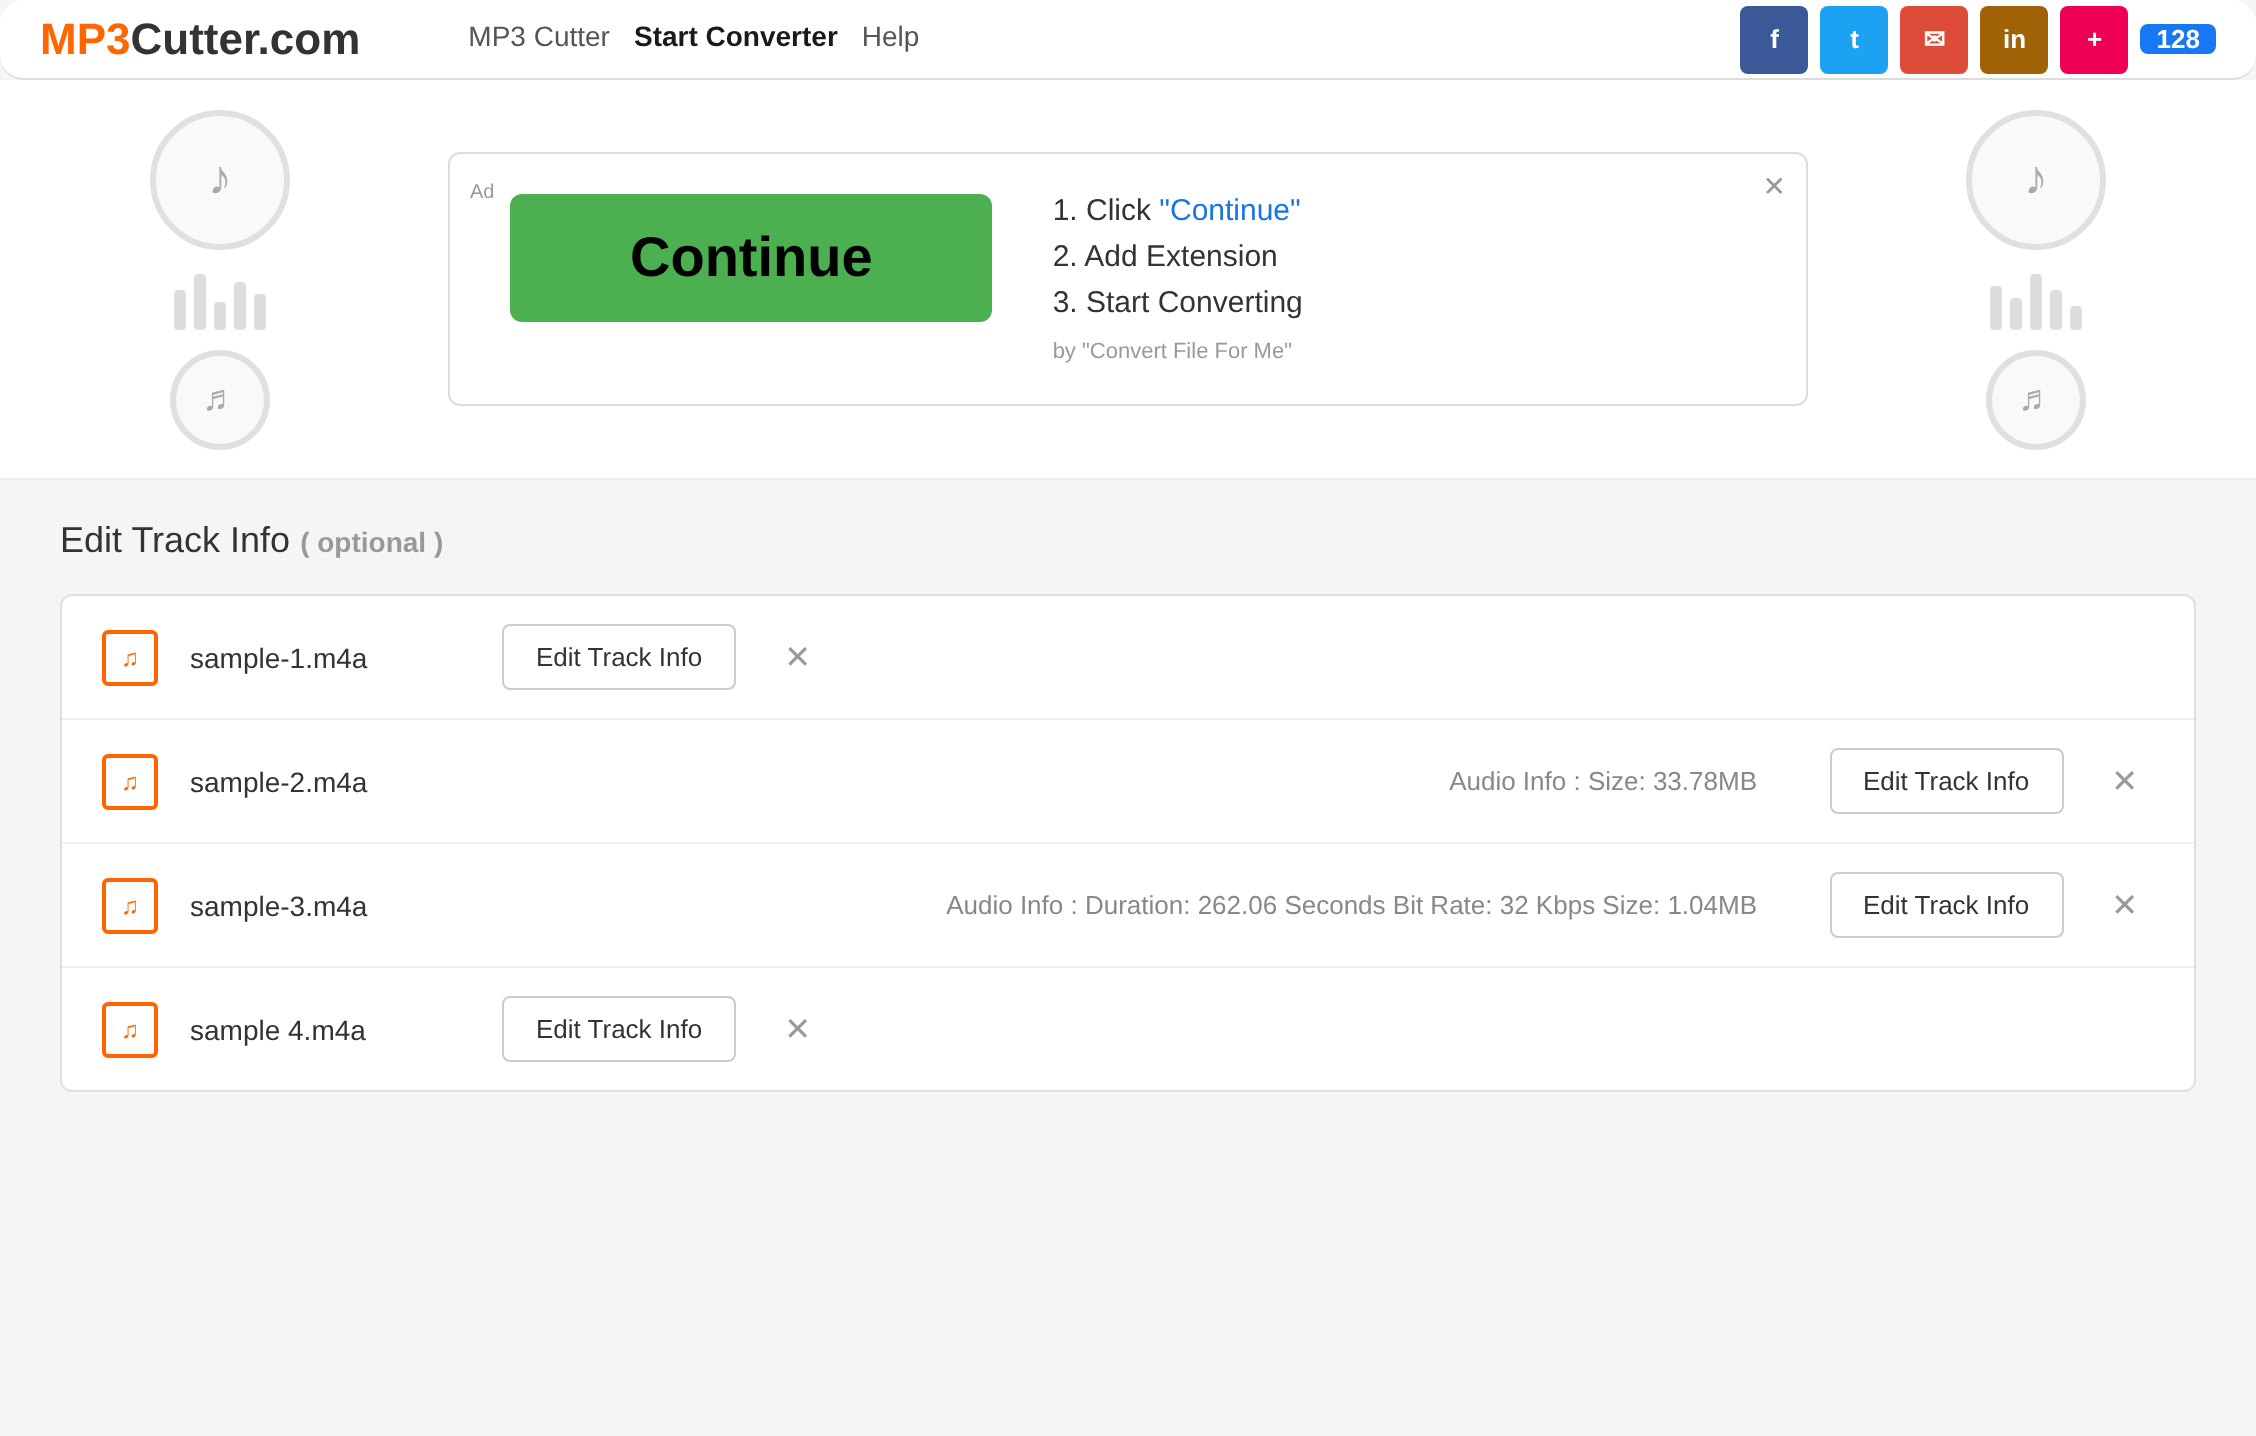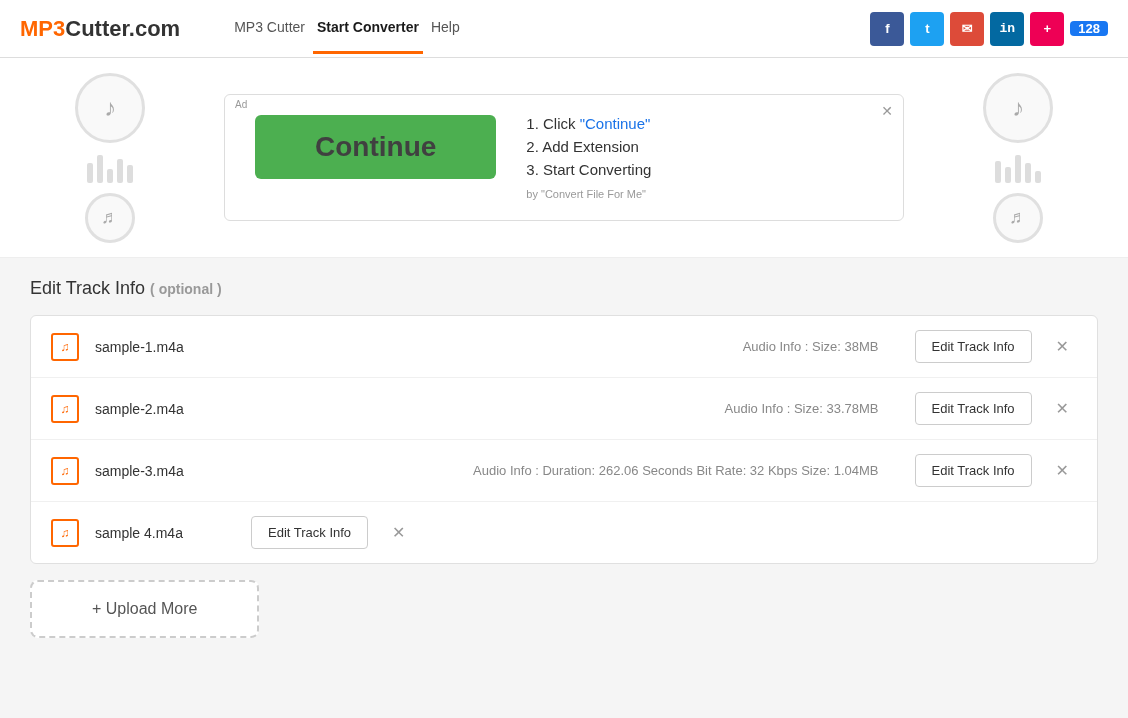--- a/index.html
+++ b/index.html
@@ -5,22 +5,23 @@
     * { margin: 0; padding: 0; box-sizing: border-box; }
     body { font-family: Arial, sans-serif; background: #f5f5f5; width: 1128px; min-height: 718px; overflow-x: hidden; }
 
     
     .navbar {
       background: #fff;
       border-bottom: 1px solid #ddd;
       display: flex;
       align-items: center;
       padding: 0 20px;
-      height: 58px;
+      height: 40px;
       gap: 20px;
+      border-radius: 12px;
     }
     .logo {
       font-size: 22px;
       font-weight: bold;
       color: #333;
       margin-right: 30px;
     }
     .logo span { color: #f60; }
     .nav-links { display: flex; gap: 4px; flex: 1; }
     .nav-link {
@@ -42,21 +43,21 @@
       border-radius: 4px;
       display: flex; align-items: center; justify-content: center;
       color: #fff;
       font-size: 13px;
       font-weight: bold;
       cursor: pointer;
     }
     .fb { background: #3b5998; }
     .tw { background: #1da1f2; }
     .em { background: #dd4b39; }
-    .li { background: #0369a1; font-family: Liberation Mono, monospace; }
+    .li { background: #a16207; }
     .more { background: #e05; }
     .counter {
       background: #1877f2;
       color: #fff;
       border-radius: 4px;
       font-size: 13px;
       padding: 0 8px;
       font-weight: bold;
     }
 
@@ -115,25 +116,25 @@
       position: absolute;
       top: 8px; right: 10px;
       font-size: 14px;
       color: #999;
       cursor: pointer;
     }
     .ad-badge {
       font-size: 10px;
       color: #999;
       position: absolute;
-      top: 4px; left: 10px;
+      top: 14px; left: 10px;
     }
     .continue-btn {
       background: #4caf50;
-      color: #404040;
+      color: #000000;
       border: none;
       border-radius: 6px;
       font-size: 28px;
       font-weight: bold;
       padding: 16px 60px;
       cursor: pointer;
       margin-bottom: 6px;
     }
     .ad-steps { display: flex; flex-direction: column; gap: 6px; }
     .ad-step { font-size: 15px; color: #333; }
@@ -288,21 +289,20 @@
   <h2 class="section-title">
     <span>Edit Track Info</span>
     <span class="optional">( optional )</span>
   </h2>
 
   <div class="file-list">
 
     <div class="file-row">
       <div class="file-icon">♫</div>
       <div class="file-name">sample-1.m4a</div>
-      <div class="file-info">Audio Info : Size: 38MB</div>
       <button class="edit-track-btn">Edit Track Info</button>
       <button class="remove-btn">✕</button>
     </div>
 
     <div class="file-row">
       <div class="file-icon">♫</div>
       <div class="file-name">sample-2.m4a</div>
       <div class="file-info">Audio Info : Size: 33.78MB</div>
       <button class="edit-track-btn">Edit Track Info</button>
       <button class="remove-btn">✕</button>
@@ -318,14 +318,13 @@
 
     <div class="file-row">
       <div class="file-icon">♫</div>
       <div class="file-name">sample 4.m4a</div>
       <button class="edit-track-btn">Edit Track Info</button>
       <button class="remove-btn">✕</button>
     </div>
 
   </div>
 
-  <button class="upload-more-btn">+ Upload More</button>
 </div>
 
 </body></html>

